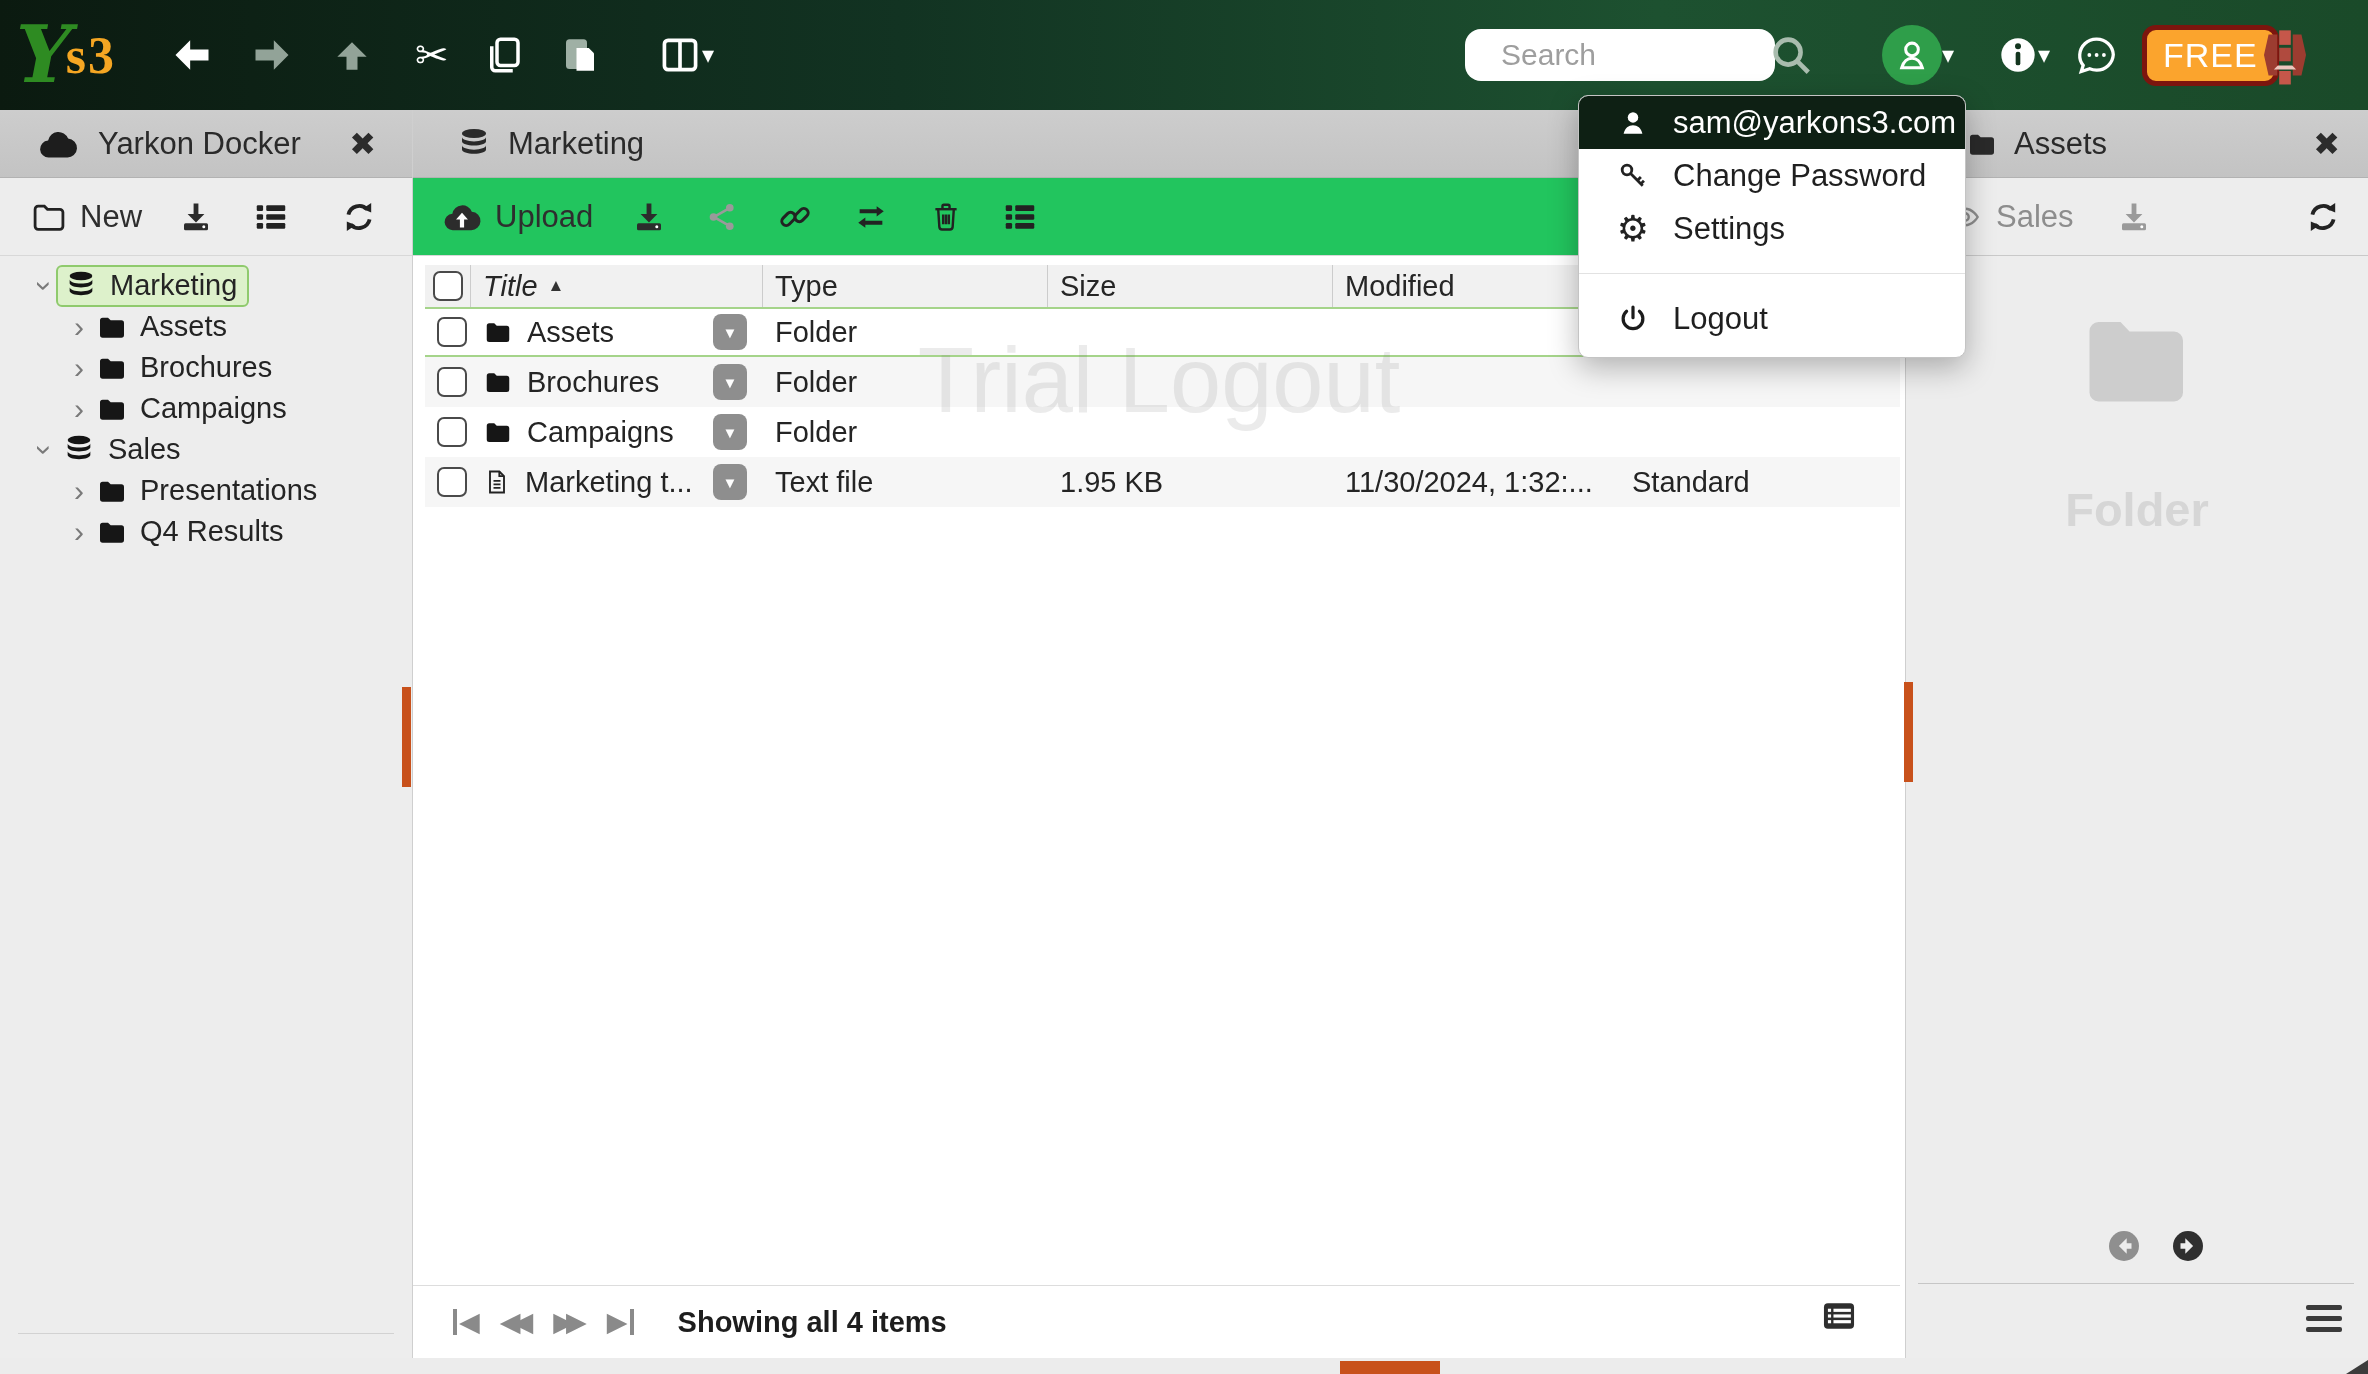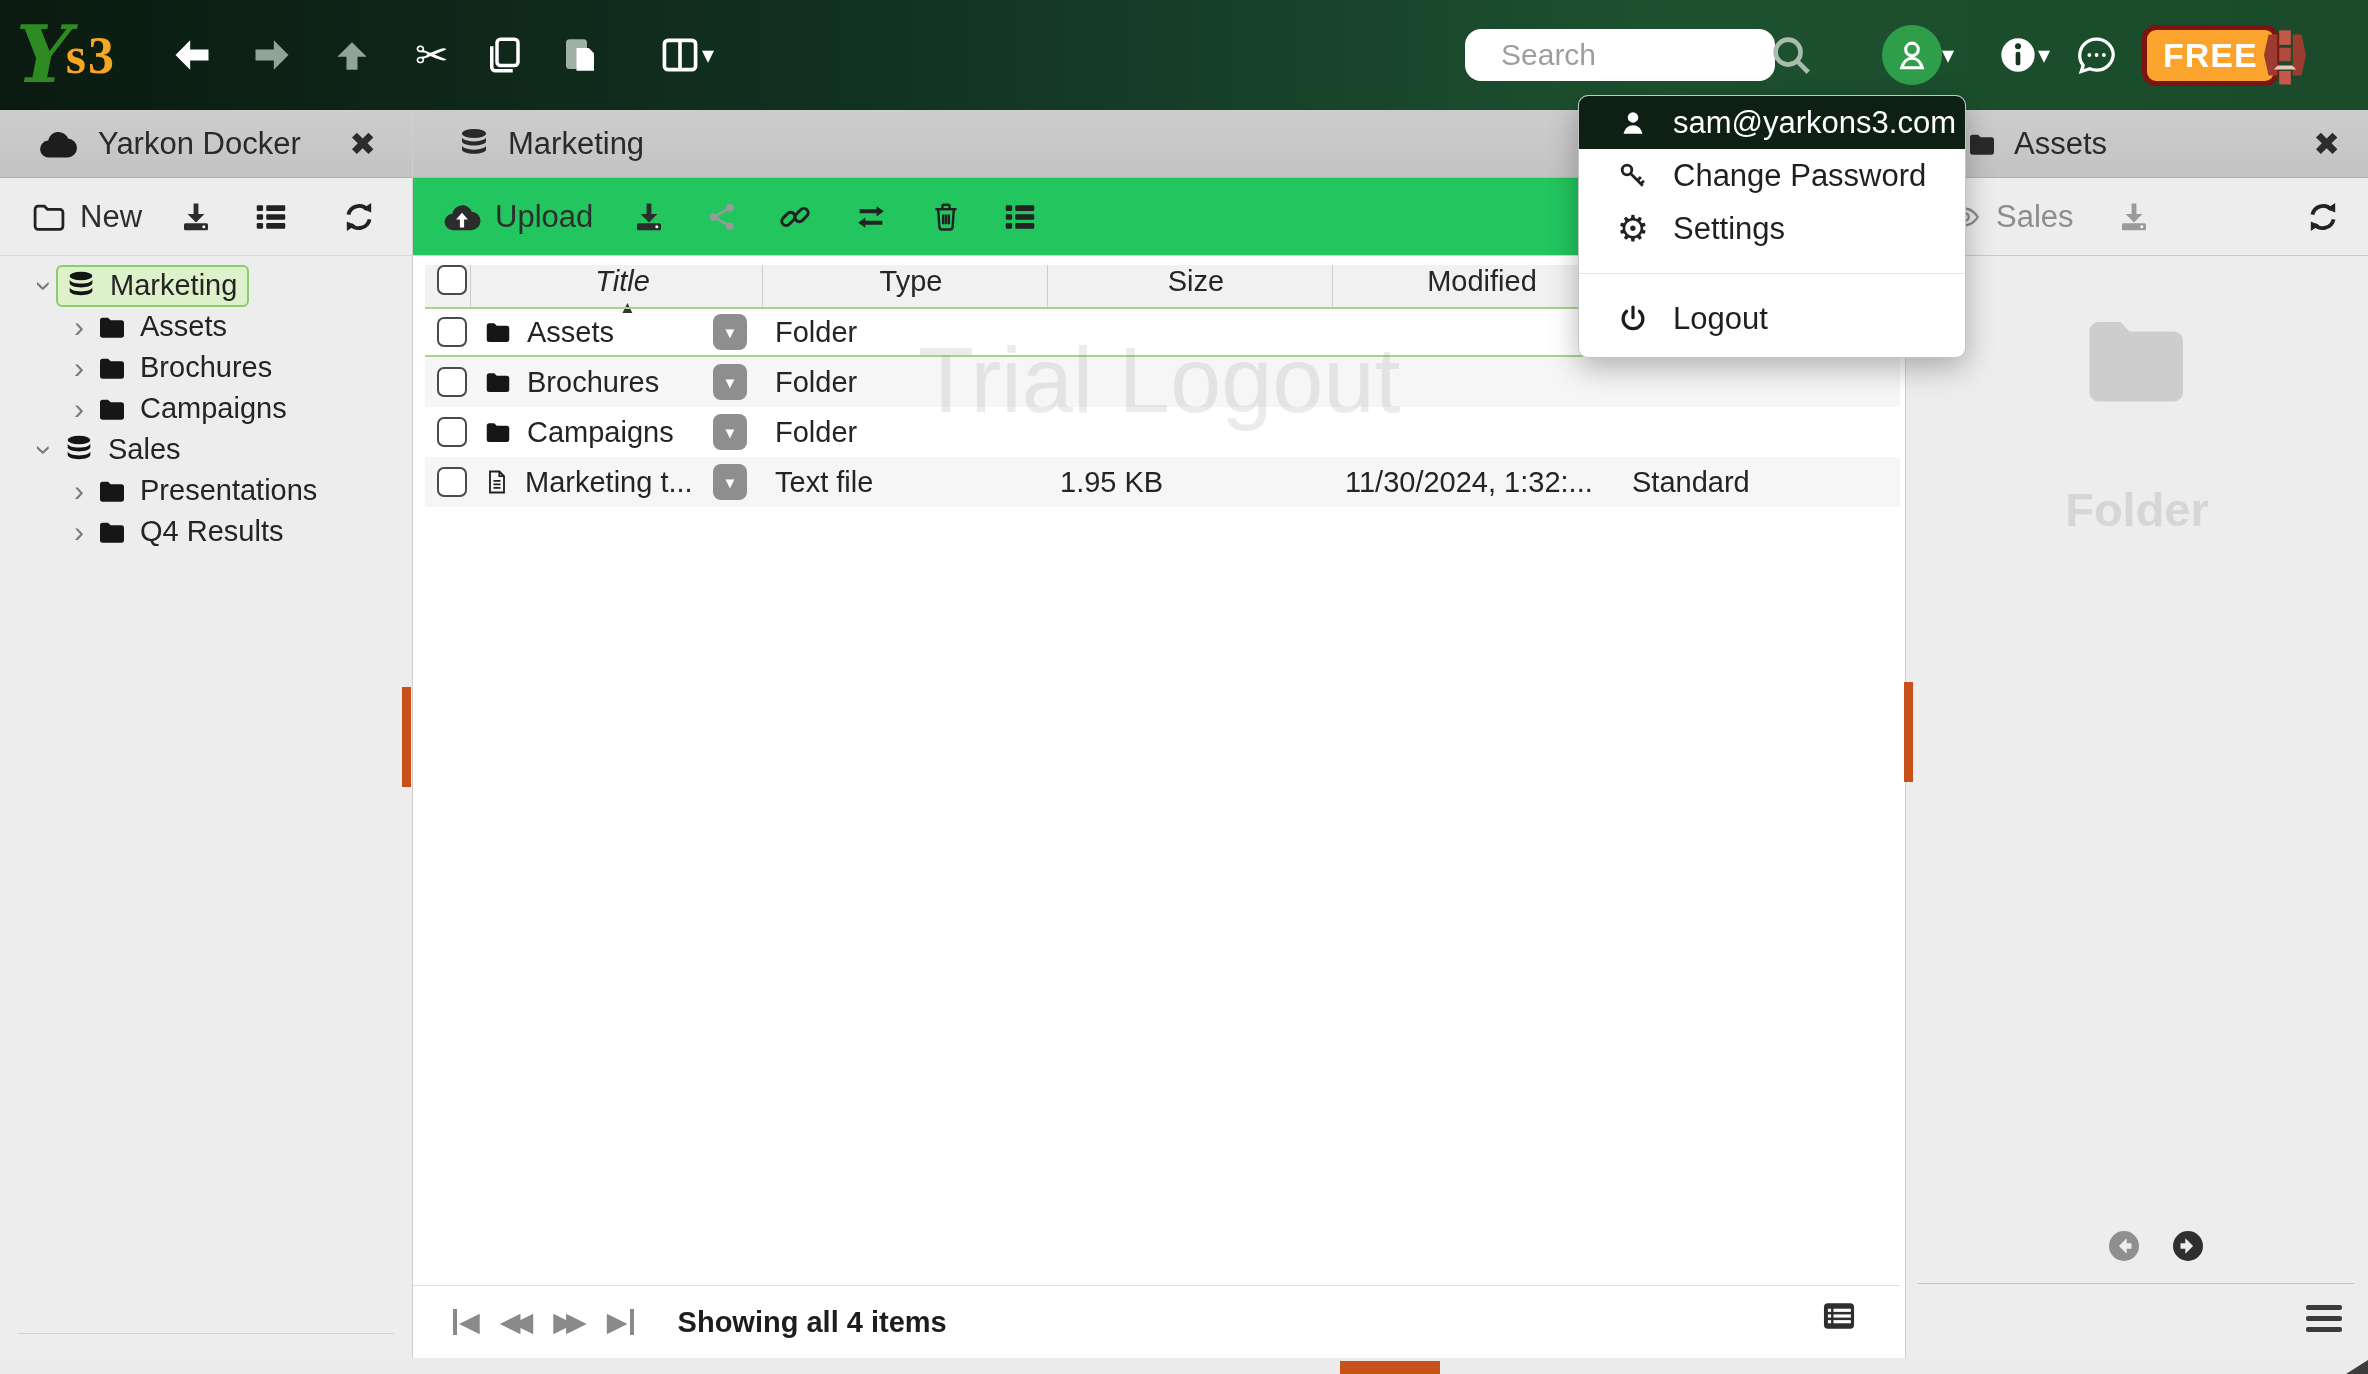--- a/index.html
+++ b/index.html
@@ -24,21 +24,21 @@
   .search-box input{width:238px;height:52px;border:none;border-radius:16px;padding:0 36px;font-size:30px;
                     font-family:"Liberation Sans",sans-serif;color:#333;outline:none;}
   .search-box input::placeholder{color:#9e9e9e;}
   .search-btn{left:1768px;}
   .avatar-group{left:1882px;gap:8px;}
   .avatar{width:60px;height:60px;border-radius:50%;background:#2f9e4a;display:flex;align-items:center;justify-content:center;}
   .info-group{left:1998px;gap:8px;}
   .chat-group{left:2074px;}
   .free-badge{left:2142px;}
   .free-badge span{display:inline-block;background:#fba42d;border:5px solid #7c150e;border-radius:14px;
-                   color:#fff;font-weight:bold;font-size:34px;padding:6px 16px;letter-spacing:1px;}
+                   color:#fff;font-weight:normal;font-size:34px;padding:6px 16px;letter-spacing:1px;}
   .s3-group{left:2256px;}
   .status-dot{position:absolute;left:2326px;top:20px;width:24px;height:24px;border-radius:50%;background:#d8d8d8;}
   
   .panel-header{position:absolute;left:0;top:0;right:0;height:67px;background:linear-gradient(#cdcdcd,#c3c3c3);
                 border-bottom:1px solid #b2b2b2;display:flex;align-items:center;font-size:31px;color:#2a2a2a;}
   .panel-toolbar{position:absolute;left:0;top:68px;right:0;height:77px;display:flex;align-items:center;
                  border-bottom:1px solid #d8d8d8;font-size:31px;}
   .tool{background:none;border:none;padding:0;cursor:pointer;display:flex;align-items:center;gap:12px;
         font-size:31px;color:#2e2e2e;font-family:"Liberation Sans",sans-serif;}
   .close-x{margin-left:auto;font-size:32px;color:#2c2c2c;background:none;border:none;cursor:pointer;}
@@ -54,21 +54,21 @@
   .tree-sel{display:flex;align-items:center;background:#ddf1cb;border:2px solid #8fca6d;border-radius:6px;padding:2px 10px 2px 6px;margin-left:-6px;}
   .side-status{position:absolute;left:0;bottom:16px;right:0;}
   .side-status .line{border-top:1px solid #d2d2d2;margin:0 18px 24px 18px;}
   .side-status .row{display:flex;align-items:center;padding:0 40px;font-size:29px;color:#222;}
   
   .main{position:absolute;left:413px;top:110px;width:1492px;bottom:0;background:#fff;}
   .watermark{position:absolute;left:0;right:0;top:218px;text-align:center;font-size:92px;color:rgba(110,110,110,0.14);
              pointer-events:none;z-index:3;white-space:nowrap;}
   .grid-row{display:grid;grid-template-columns:46px 292px 285px 285px 287px auto;align-items:center;}
   .thead{position:absolute;left:12px;right:5px;top:155px;height:42px;background:#f1f1f1;font-size:29px;color:#262626;}
-  .thead .th{height:42px;display:flex;align-items:center;padding-left:12px;border-right:1px solid #ccc;box-sizing:border-box;flex-direction:column;}
+  .thead .th{height:42px;display:flex;align-items:center;padding-left:12px;border-right:1px solid #ccc;box-sizing:border-box;}
   .thead .th:last-child{border-right:none;}
   .th-title{font-style:italic;}
   .sort{font-size:17px;margin-left:10px;color:#333;}
   .tbody{position:absolute;left:12px;right:5px;top:197px;z-index:2;}
   .trow{height:50px;font-size:29px;box-sizing:border-box;cursor:pointer;}
   .trow.stripe{background:rgba(0,0,0,0.035);}
   .trow.selected{border-top:2px solid #a5d48a;border-bottom:2px solid #a5d48a;}
   .cell{padding-left:12px;display:flex;align-items:center;min-width:0;}
   .cb{width:26px;height:26px;border:2px solid #4a4a4a;border-radius:7px;background:#fff;flex:none;cursor:pointer;}
   .row-name{margin-left:14px;white-space:nowrap;overflow:hidden;}

